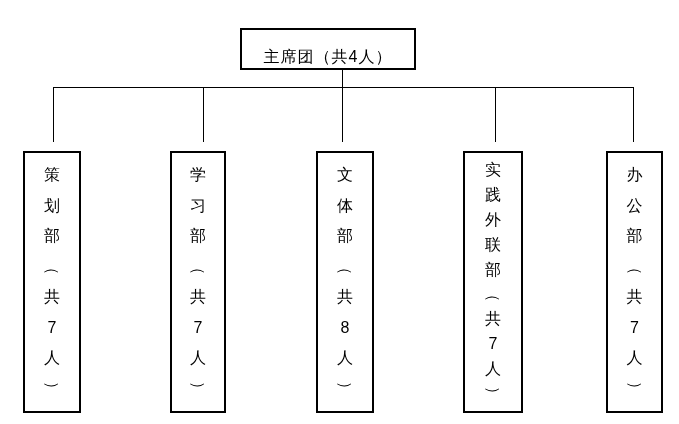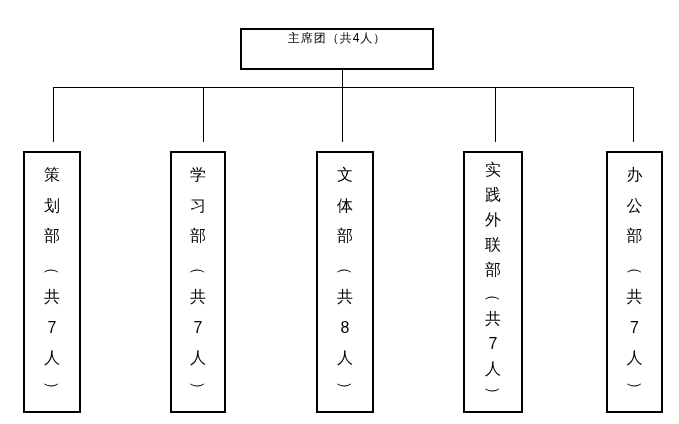--- a/index.html
+++ b/index.html
@@ -18,26 +18,26 @@
   }
   .box {
     position: absolute;
     box-sizing: border-box;
     border: 2px solid #000000;
     background: #ffffff;
   }
   .root-box {
     left: 240px;
     top: 28px;
-    width: 194px;
+    width: 176px;
     height: 42px;
     display: flex;
-    align-items: flex-start;
+    align-items: flex-end;
     justify-content: center;
-    font-size: 12px;
+    font-size: 16px;
     letter-spacing: 1px;
     white-space: nowrap;
   }
   .dept-box {
     top: 151px;
     height: 262px;
   }
   .vlabel {
     display: flex;
     flex-direction: column;

